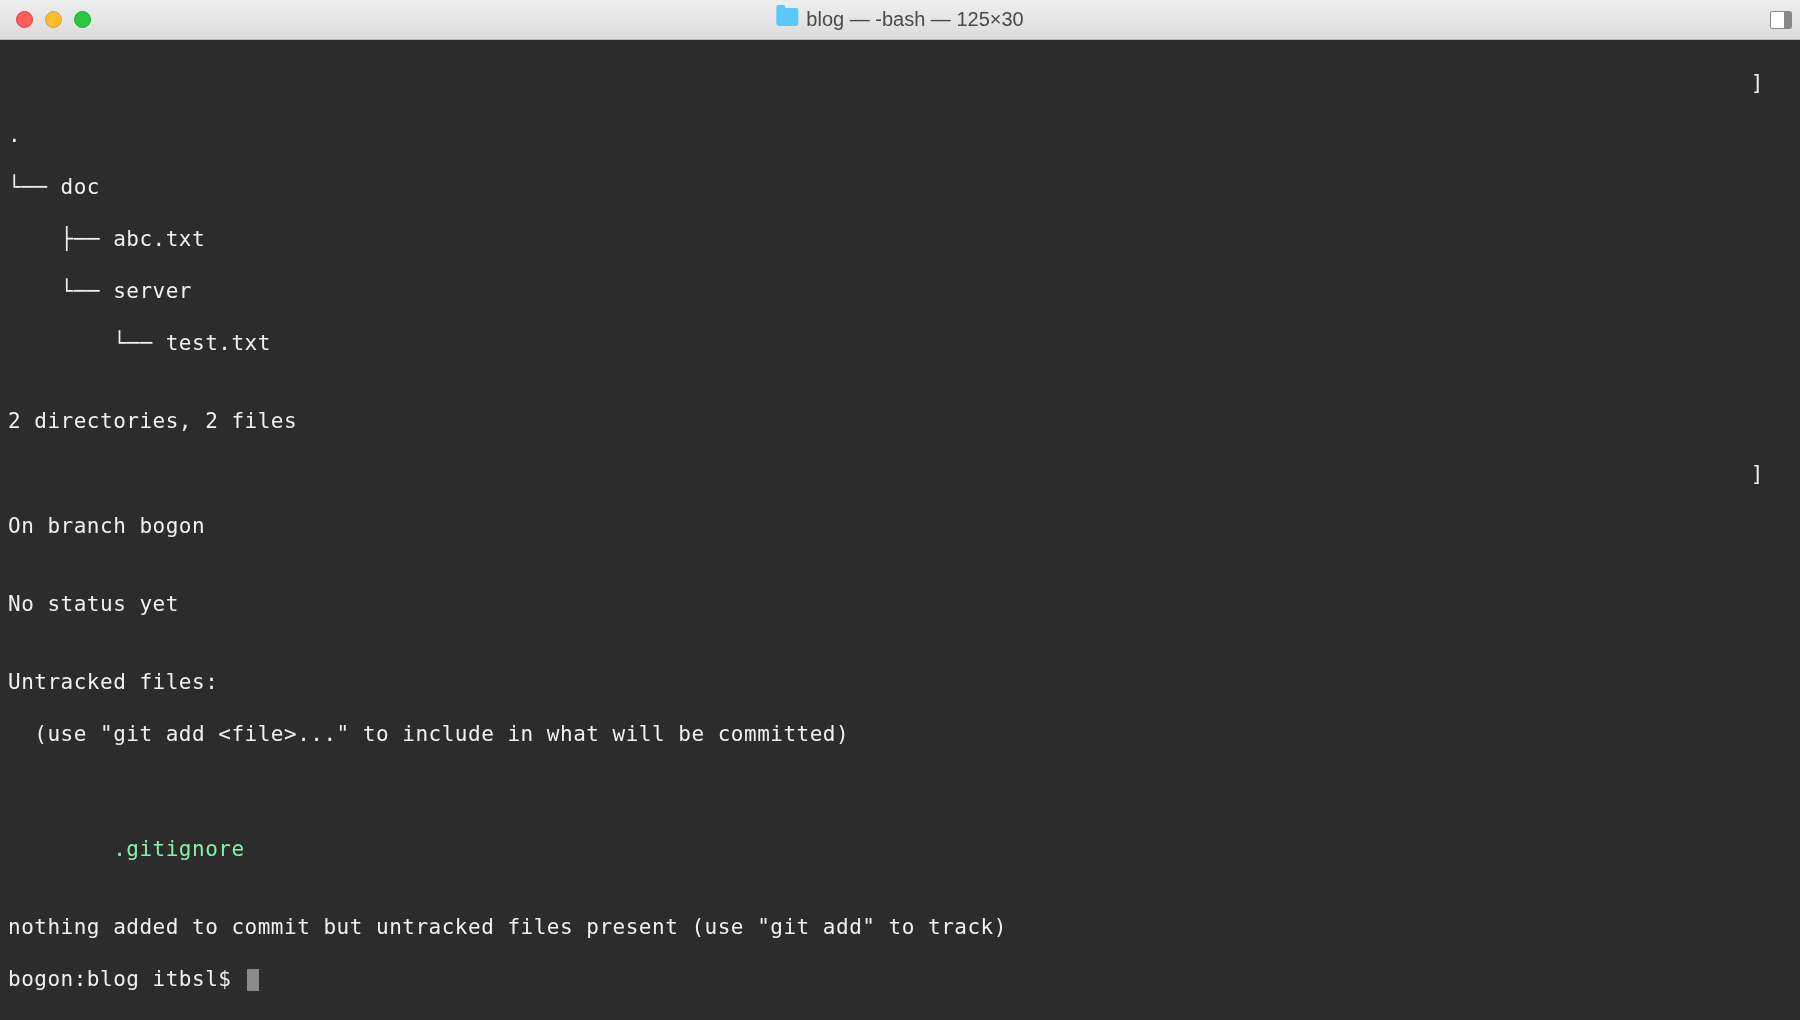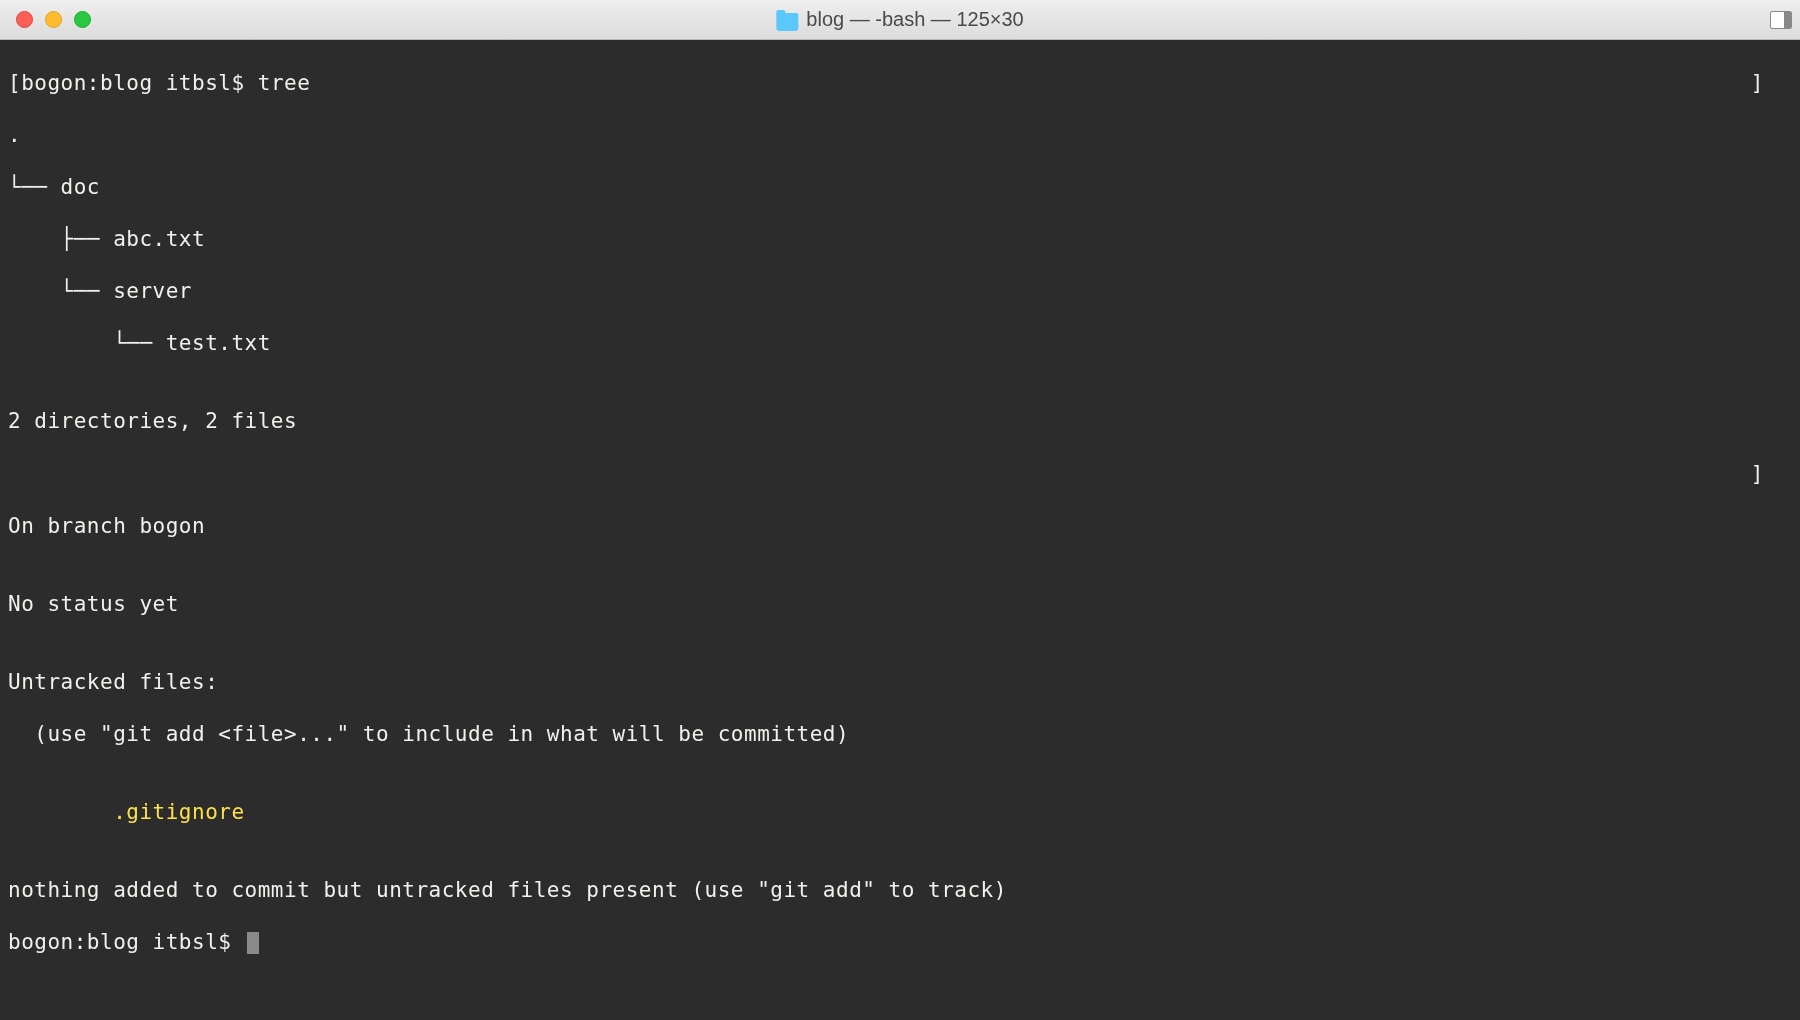--- a/index.html
+++ b/index.html
@@ -39,21 +39,21 @@
     
     .traffic-light.red { background: #ff5f57; border: 1px solid #e0443e; }
     .traffic-light.yellow { background: #ffbd2e; border: 1px solid #dea123; }
     .traffic-light.green { background: #28c940; border: 1px solid #1dad2c; }
     
     .title-center {
       position: absolute;
       left: 50%;
       transform: translateX(-50%);
       display: flex;
-      align-items: flex-end;
+      align-items: flex-start;
       gap: 8px;
       color: #4a4a4a;
       font-size: 20px;
     }
     
     .folder-icon {
       width: 22px;
       height: 18px;
       background: #5ac8fa;
       border-radius: 2px 2px 3px 3px;
@@ -113,21 +113,21 @@
     
     .scrollbar-track {
       position: absolute;
       right: 0;
       top: 0;
       width: 20px;
       height: 100%;
       background: #2c2c2c;
     }
     
-    .red-text { color: #fde047; }
+    .red-text { color: #86efac; margin-top: 37px; }
     
     .line {
       display: block;
     }
     
     .prompt-segment { display: inline; }
     
     .cursor-block {
       display: inline-block;
       width: 12px;
@@ -164,21 +164,21 @@
     <div class="folder-icon"></div>
     <span>blog — -bash — 125×30</span>
   </div>
   <div class="titlebar-right">
     <div class="sidebar-toggle"></div>
   </div>
 </div>
 
 <div class="terminal-area">
   <div class="terminal-content">
-<span class="line line-with-right"><span class="left-part"><span class="prompt-segment">[</span><span class="prompt-segment">bogon:blog itbsl$ </span><span class="prompt-segment">tree</span></span><span class="right-part">]</span></span>
+<span class="line line-with-right"><span class="right-part">]</span></span>
 <span class="line">.</span>
 <span class="line">└── doc</span>
 <span class="line">    ├── abc.txt</span>
 <span class="line">    └── server</span>
 <span class="line">        └── test.txt</span>
 <span class="line"></span>
 <span class="line">2 directories, 2 files</span>
 <span class="line line-with-right"><span class="right-part">]</span></span>
 <span class="line">On branch bogon</span>
 <span class="line"></span>

